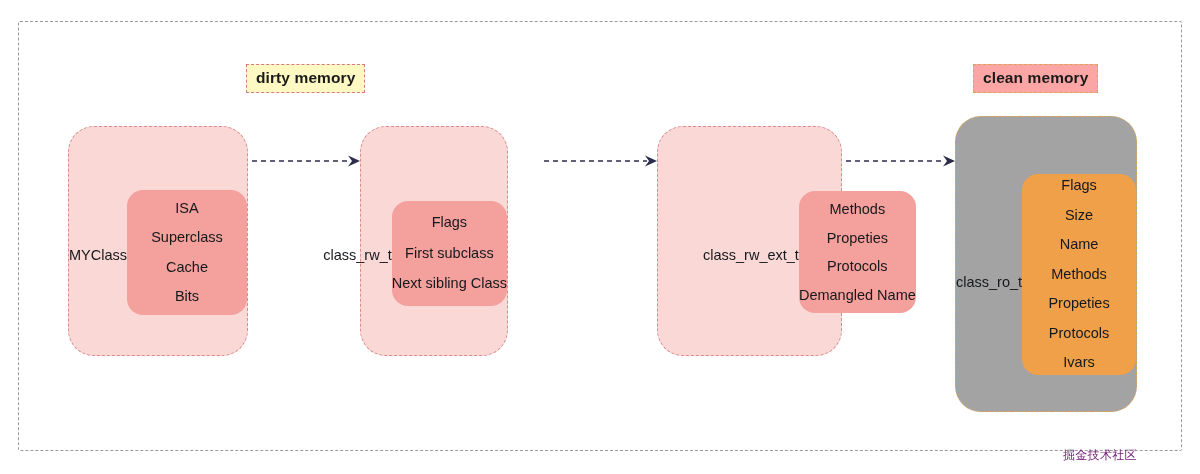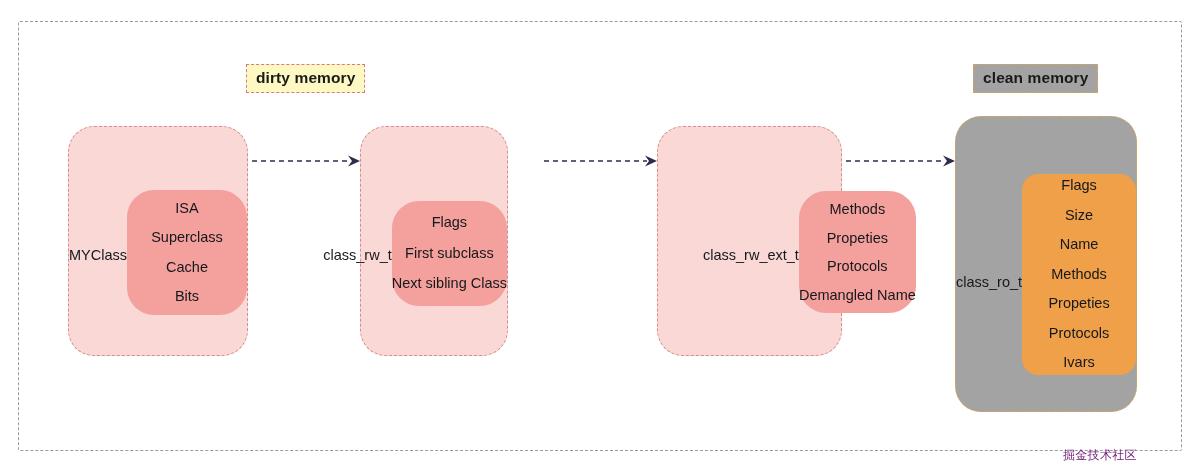--- a/index.html
+++ b/index.html
@@ -48,21 +48,21 @@
   }
   .zone-label.dirty {
     left: 246px;
     top: 64px;
     background: #fef9c3;
     border: 1.5px dashed #d87a86;
   }
   .zone-label.clean {
     left: 973px;
     top: 64px;
-    background: #a3a3a3;
+    background: #fca5a5;
     border: 1.5px dashed #d9a458;
     text-align: center;
   }
 
   
   .struct-box {
     position: absolute;
     box-sizing: border-box;
     border-radius: 26px;
     display: flex;
@@ -90,21 +90,20 @@
     box-sizing: border-box;
     border-radius: 16px;
     display: flex;
     flex-direction: column;
     align-items: center;
     justify-content: center;
     width: 100%;
   }
   .field-panel.pink {
     background: #f4a09c;
-    border-radius: 27px;
   }
   .field-panel.orange {
     background: #efa048;
   }
   .field-row {
     font-size: 14.5px;
     color: #15181c;
     text-align: center;
     white-space: nowrap;
     line-height: 1;

